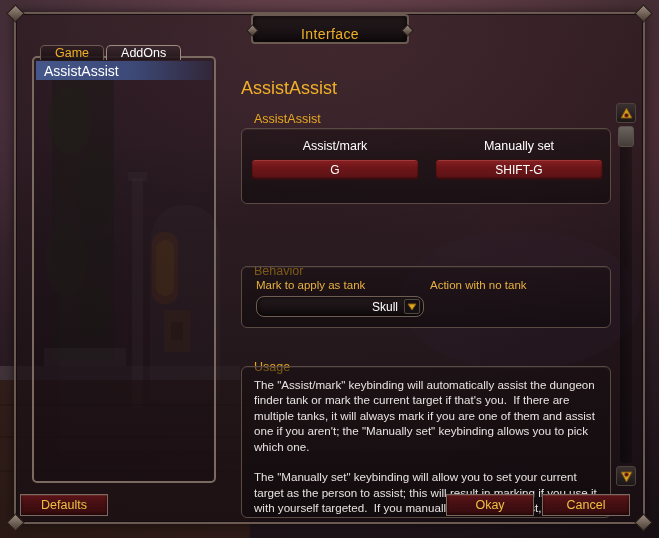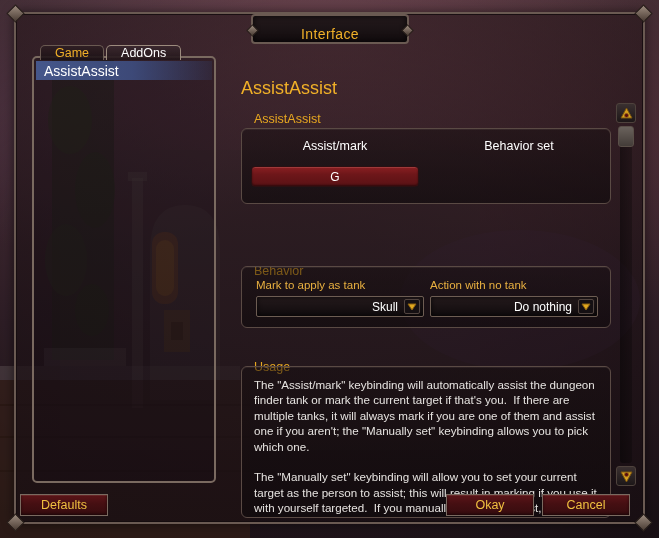--- a/index.html
+++ b/index.html
@@ -167,21 +167,21 @@
     position: absolute;
     width: 168px;
     top: 10px;
     text-align: center;
   }
   .kb-col.c1 { left: 9px; }
   .kb-col.c2 { left: 193px; }
   .kb-caption {
     color: #ffffff;
     font-size: 12.5px;
-    margin-bottom: 13px;
+    margin-bottom: 6px;
   }
   .kb-button {
     height: 21px;
     border: 1px solid #2b1012;
     border-radius: 4px;
     background: linear-gradient(180deg, #8a1f22 0%, #6d1619 40%, #5a1215 100%);
     color: #ffffff;
     font-size: 12px;
     display: flex; align-items: center; justify-content: center;
     box-shadow: inset 0 1px 0 rgba(255,160,150,.22), inset 0 -1px 2px rgba(0,0,0,.5);
@@ -197,21 +197,21 @@
   .dd-group.g2 { left: 188px; width: 168px; }
   .dd-caption {
     color: #e8b040;
     font-size: 11.5px;
     margin-bottom: 5px;
   }
   .dropdown {
     position: relative;
     height: 21px;
     border: 1px solid #6d5d53;
-    border-radius: 2px;
+    border-radius: 8px;
     background: linear-gradient(180deg, #241a1c, #100b0d);
     box-shadow: inset 0 0 5px rgba(0,0,0,.75);
     display: flex; align-items: center;
     cursor: pointer;
   }
   .dd-value {
     flex: 1;
     text-align: right;
     padding-right: 25px;
     color: #ffffff;
@@ -354,47 +354,40 @@
 
     <div id="addon-title">AssistAssist</div>
 
     <div class="section-label" id="kb-label">AssistAssist</div>
     <div class="box" id="kb-box">
       <div class="kb-col c1">
         <div class="kb-caption">Assist/mark</div>
         <div class="kb-button">G</div>
       </div>
       <div class="kb-col c2">
-        <div class="kb-caption">Behavior set</div>
+        <div class="kb-caption">Manually set</div>
+        <div class="kb-button">SHIFT-G</div>
       </div>
     </div>
 
     <div class="section-label" id="bh-label">Behavior</div>
     <div class="box" id="bh-box">
       <div class="dd-group g1">
         <div class="dd-caption">Mark to apply as tank</div>
         <div class="dropdown">
           <span class="dd-value">Skull</span>
           <span class="dd-arrow">
             <svg width="10" height="9" viewBox="0 0 10 9">
                 <path d="M1 2 H9 L5 8 Z" fill="#e0a820" stroke="#8a6010" stroke-width="1"></path>
               </svg>
           </span>
         </div>
       </div>
       <div class="dd-group g2">
         <div class="dd-caption">Action with no tank</div>
-        <div class="dropdown">
-          <span class="dd-value">Do nothing</span>
-          <span class="dd-arrow">
-            <svg width="10" height="9" viewBox="0 0 10 9">
-                <path d="M1 2 H9 L5 8 Z" fill="#e0a820" stroke="#8a6010" stroke-width="1"></path>
-              </svg>
-          </span>
-        </div>
       </div>
     </div>
 
     <div class="section-label" id="us-label">Usage</div>
     <div class="box" id="us-box">
       <div id="usage-text">The "Assist/mark" keybinding will automatically assist the dungeon finder tank or mark the current target if that's you.  If there are multiple tanks, it will always mark if you are one of them and assist one if you aren't; the "Manually set" keybinding allows you to pick which one.
 
 The "Manually set" keybinding will allow you to set your current target as the person to assist; this will result in marking if you use it with yourself targeted.  If you manually set a tank/assist, it will not automatically update (for example if your tank has dropped and the dungeon finder gets you a new one) until you use it</div>
     </div>
 

